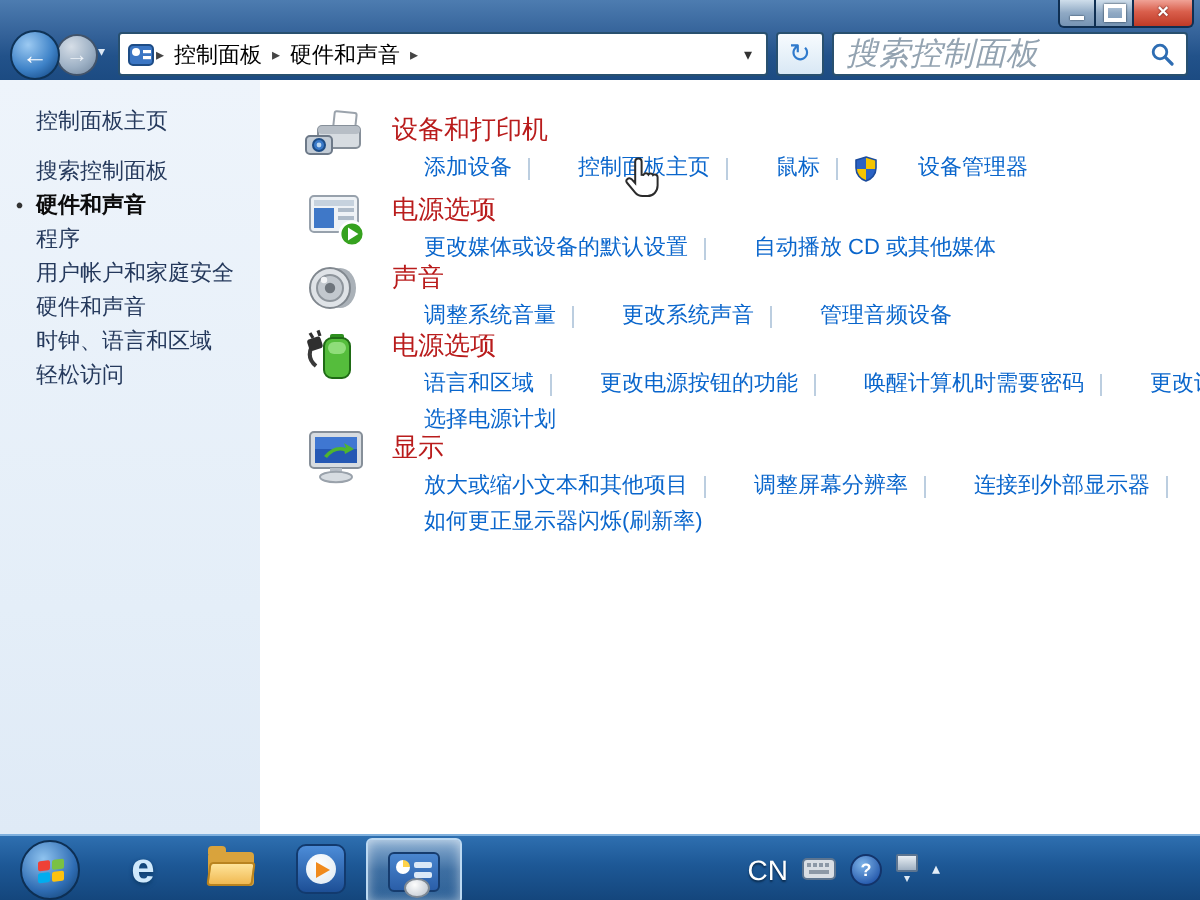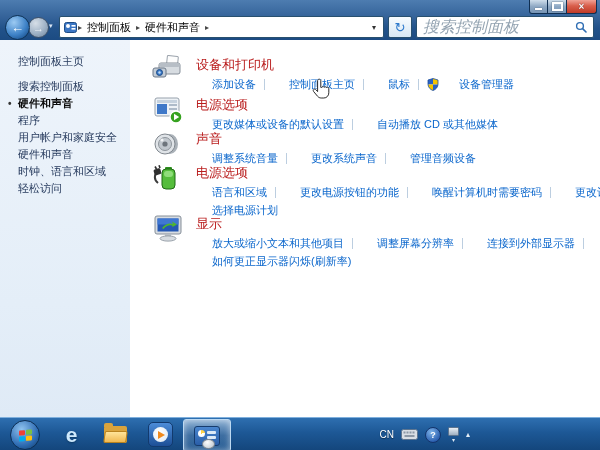--- a/index.html
+++ b/index.html
@@ -95,21 +95,21 @@
     background:linear-gradient(180deg,rgba(255,255,255,.45),rgba(255,255,255,.15) 50%,rgba(120,180,235,.25));
     box-shadow:inset 0 0 6px rgba(255,255,255,.55);display:flex;align-items:center;justify-content:center;}
   .cpl{position:relative;width:24px;height:18px;border-radius:3px;background:linear-gradient(180deg,#4a86cf,#2a5ea8);border:1px solid #163c6e;}
   .cpl .pie{position:absolute;left:3px;top:3px;width:7px;height:7px;border-radius:50%;
     background:conic-gradient(#ffd24a 0 90deg,#fff 90deg 360deg);}
   .cpl .bar{position:absolute;right:3px;width:9px;height:3px;background:#dce9f7;border-radius:1px;}
   .cpl .b1{top:4px;} .cpl .b2{top:9px;}
   .cpl .mouse{position:absolute;left:7px;bottom:-4px;width:11px;height:8px;border-radius:50%;
     background:radial-gradient(circle at 40% 30%,#fdfdfd,#b9c2cc);border:1px solid #7d8894;}
   .tray{position:absolute;right:130px;top:0;height:33px;display:flex;align-items:center;gap:7px;}
-  .tray-lang{color:#fff;font-size:10px;cursor:pointer;text-shadow:0 1px 1px #0a2c50;text-align:right;}
+  .tray-lang{color:#fff;font-size:14px;cursor:pointer;text-shadow:0 1px 1px #0a2c50;text-align:right;}
   .tray-kb{cursor:pointer;display:flex;}
   .tray-help{width:14px;height:14px;border-radius:50%;cursor:pointer;
     background:radial-gradient(circle at 38% 30%,#7db3e8,#2458ab 80%);border:1px solid #13346b;
     color:#fff;font-size:9px;font-weight:bold;display:flex;align-items:center;justify-content:center;}
   .tray-mini{display:flex;flex-direction:column;align-items:center;cursor:pointer;line-height:1;}
   .tray-mini .chip{width:9px;height:7px;border-radius:1px;background:linear-gradient(180deg,#e8eef4,#9fb0c2);border:1px solid #5d7590;}
   .tray-mini .caret{color:#dce8f4;font-size:6px;margin-top:1px;}
   .tray-hidden{color:#e4eef8;font-size:8px;cursor:pointer;}
 </style>
 </head>

